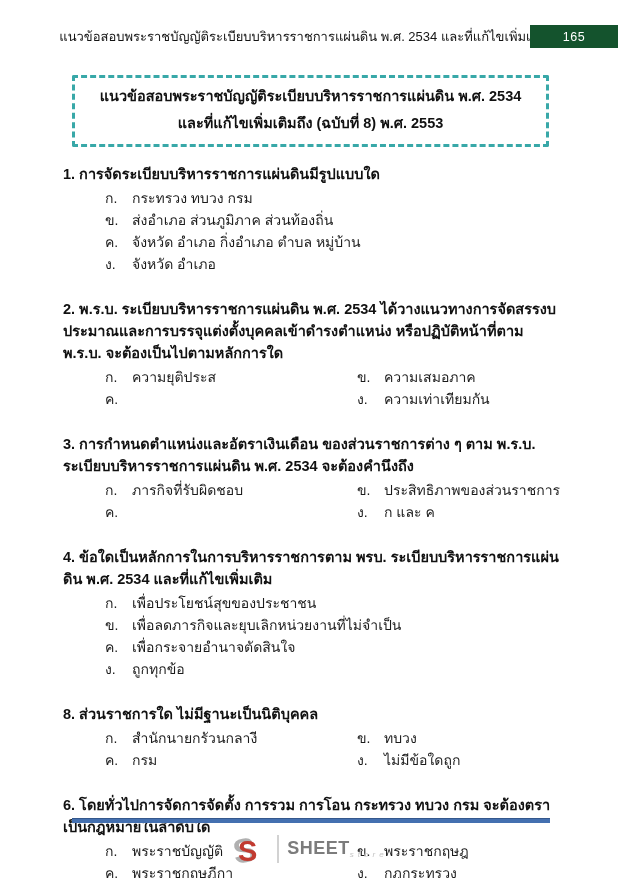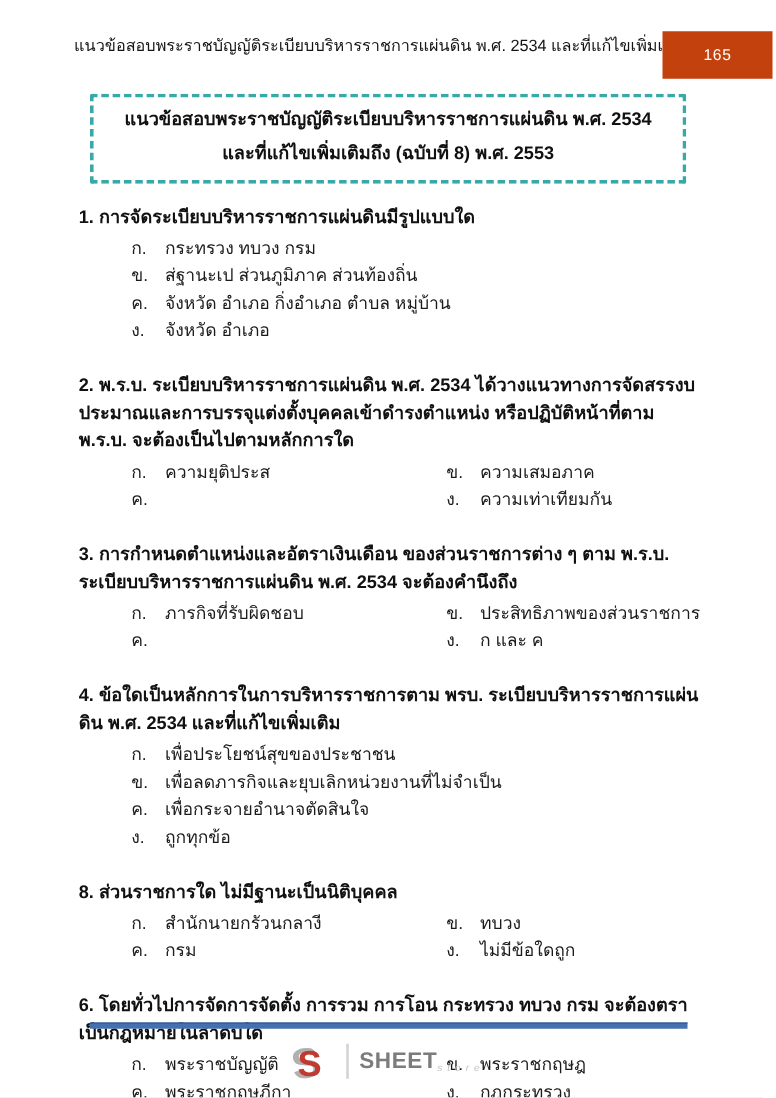--- a/index.html
+++ b/index.html
@@ -28,22 +28,22 @@
     text-align: center;
     font-size: 13px;
     line-height: 20px;
     color: #141414;
   }
   .page-num-badge {
     position: absolute;
     top: 25px;
     right: 3px;
     width: 88px;
-    height: 38px;
-    background: #c2410c;
+    height: 23px;
+    background: #14532d;
     color: #ffffff;
     font-size: 12.5px;
     display: flex;
     align-items: center;
     justify-content: center;
     letter-spacing: 0.5px;
   }
 
   
   .title-box {
@@ -149,21 +149,21 @@
 
     <div class="question">
       <div class="q-stem">1. การจัดระเบียบบริหารราชการแผ่นดินมีรูปแบบใด</div>
       <div class="options list">
         <div class="option">
           <span class="opt-label">ก.</span>
           <span class="opt-text">กระทรวง ทบวง กรม</span>
         </div>
         <div class="option">
           <span class="opt-label">ข.</span>
-          <span class="opt-text">ส่ฐานะเป ส่วนภูมิภาค ส่วนท้องถิ่น</span>
+          <span class="opt-text">ส่งอำเภอ ส่วนภูมิภาค ส่วนท้องถิ่น</span>
         </div>
         <div class="option">
           <span class="opt-label">ค.</span>
           <span class="opt-text">จังหวัด อำเภอ กิ่งอำเภอ ตำบล หมู่บ้าน</span>
         </div>
         <div class="option">
           <span class="opt-label">ง.</span>
           <span class="opt-text">จังหวัด อำเภอ</span>
         </div>
       </div>

